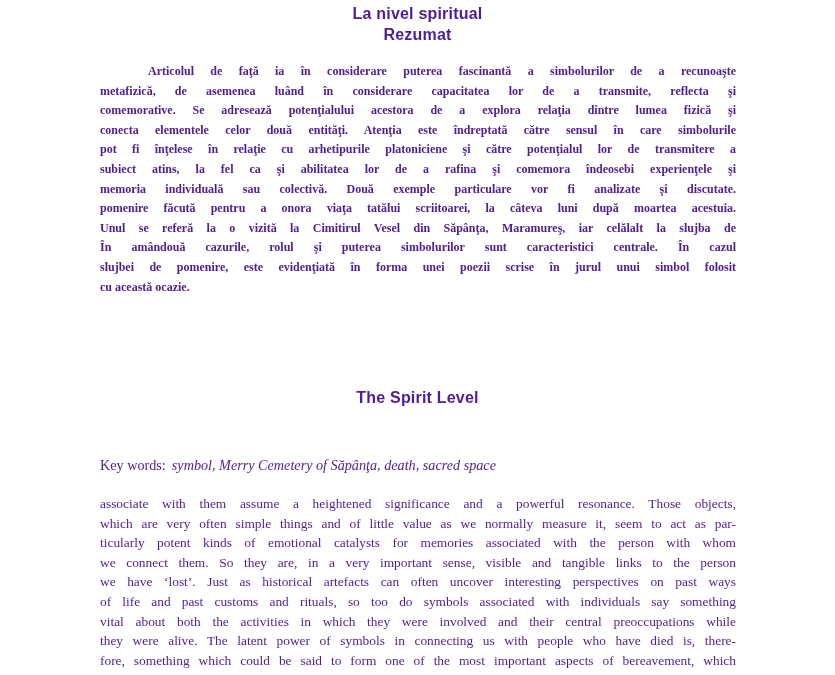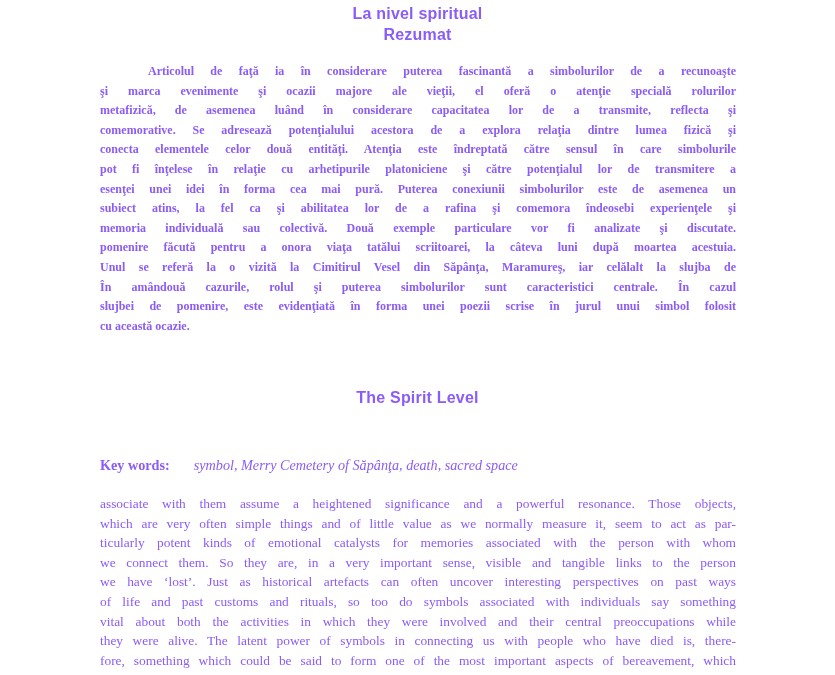--- a/index.html
+++ b/index.html
@@ -1,21 +1,21 @@
 <!DOCTYPE html>
 <html><head>
 <meta charset="utf-8">
 <style>
   html, body { margin: 0; padding: 0; background: #ffffff; }
   .page {
     position: relative;
     width: 835px;
     height: 675px;
     background: #ffffff;
-    color: #8b5cf6;
+    color: #4c1d95;
     overflow: hidden;
     font-family: "Liberation Serif", serif;
   }
   .doc-title, .doc-subtitle, .section-heading {
     position: absolute;
     left: 0;
     width: 100%;
     text-align: center;
     font-family: "Liberation Sans", sans-serif;
     font-weight: bold;
@@ -59,40 +59,38 @@
   .keywords {
     position: absolute;
     left: 100px;
     top: 456px;
     width: 636px;
     margin: 0;
     font-size: 14.2px;
     line-height: 19px;
     white-space: nowrap;
   }
-  .kw-label { font-weight: bold; }
-  .kw-text  { font-style: italic; margin-left: 24px; }
+  .kw-label { font-weight: normal; }
+  .kw-text  { font-style: italic; margin-left: 6px; }
 </style>
 </head>
 <body>
 
 <div class="page">
 
   <div class="doc-title">La nivel spiritual</div>
 
   <div class="doc-subtitle">Rezumat</div>
 
   <div class="abstract">
       <div class="tline tline-first">Articolul de faţă ia în considerare puterea fascinantă a simbolurilor de a recunoaşte</div>
-      <div class="tline">şi marca evenimente şi ocazii majore ale vieţii, el oferă o atenţie specială rolurilor</div>
       <div class="tline">metafizică, de asemenea luând în considerare capacitatea lor de a transmite, reflecta şi</div>
       <div class="tline">comemorative. Se adresează potenţialului acestora de a explora relaţia dintre lumea fizică şi</div>
       <div class="tline">conecta elementele celor două entităţi. Atenţia este îndreptată către sensul în care simbolurile</div>
       <div class="tline">pot fi înţelese în relaţie cu arhetipurile platoniciene şi către potenţialul lor de transmitere a</div>
-      <div class="tline">esenţei unei idei în forma cea mai pură. Puterea conexiunii simbolurilor este de asemenea un</div>
       <div class="tline">subiect atins, la fel ca şi abilitatea lor de a rafina şi comemora îndeosebi experienţele şi</div>
       <div class="tline">memoria individuală sau colectivă. Două exemple particulare vor fi analizate şi discutate.</div>
       <div class="tline">pomenire făcută pentru a onora viaţa tatălui scriitoarei, la câteva luni după moartea acestuia.</div>
       <div class="tline">Unul se referă la o vizită la Cimitirul Vesel din Săpânţa, Maramureş, iar celălalt la slujba de</div>
       <div class="tline">În amândouă cazurile, rolul şi puterea simbolurilor sunt caracteristici centrale.  În cazul</div>
       <div class="tline">slujbei de pomenire, este evidenţiată în forma unei poezii scrise în jurul unui simbol folosit</div>
       <div class="tline tline-last-left">cu această ocazie.</div>
     </div>
 
   <div class="section-heading">The Spirit Level</div>

